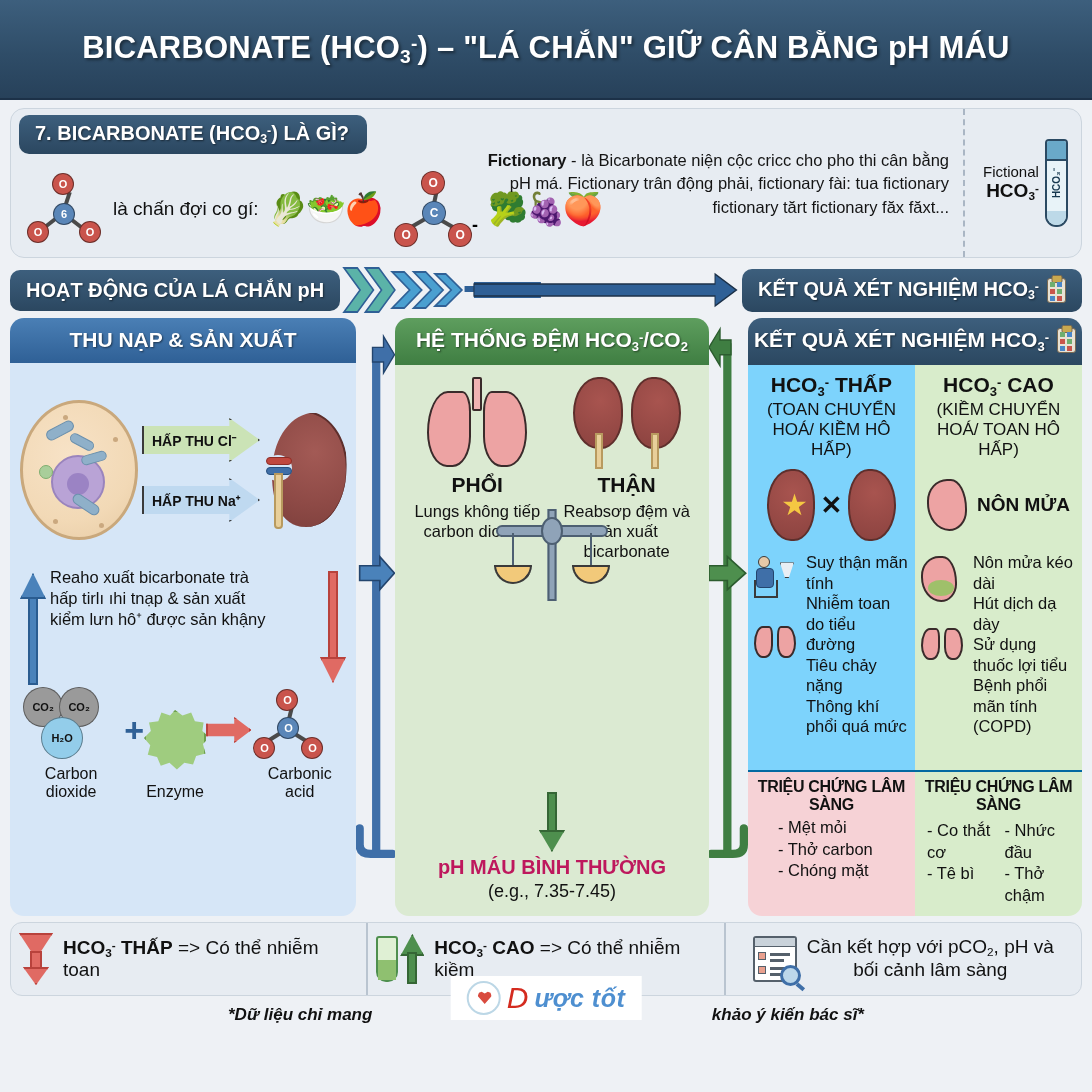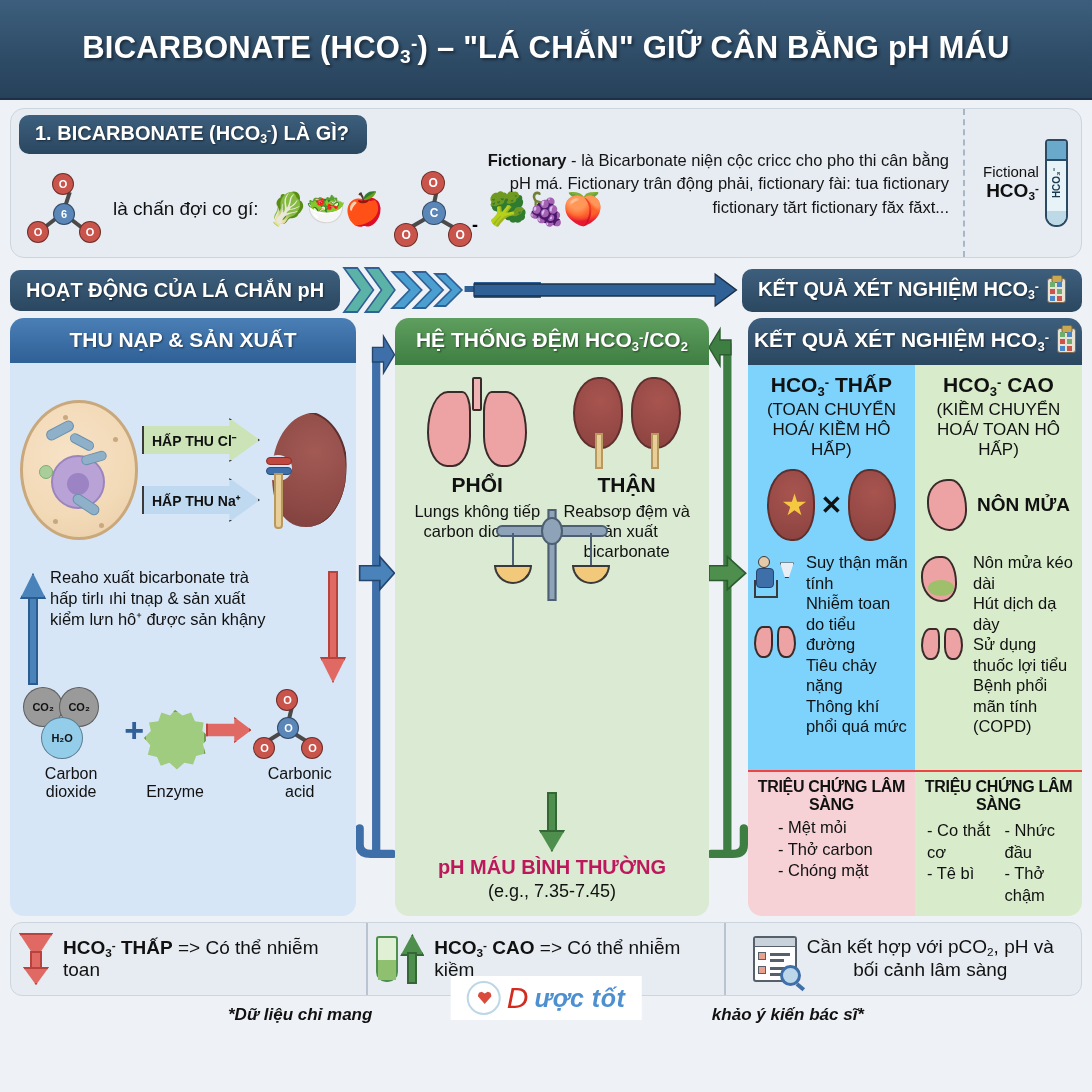--- a/index.html
+++ b/index.html
@@ -251,21 +251,21 @@
   .lung-mini { width: 42px; height: 38px; position:relative; }
   .lung-mini .lb { position:absolute; width: 19px; height: 32px; background:#eda3a3; border:2px solid #3a2b2b; top:4px;}
   .lung-mini .lb.l { left:0; border-radius: 52% 22% 46% 50% / 60% 30% 44% 50%; }
   .lung-mini .lb.r { right:0; border-radius: 22% 52% 50% 46% / 30% 60% 50% 44%; }
   .person { width: 42px; height: 44px; position:relative; }
   .person .hd { position:absolute; left:4px; top:0; width:12px;height:12px;border-radius:50%;background:#e6c9a8;border:1.5px solid #3a3a3a;}
   .person .bd { position:absolute; left:2px; top:12px; width:18px;height:20px;background:#3f6fa8;border:1.5px solid #23456e;border-radius:4px;}
   .person .ch { position:absolute; left:0; top:24px; width:24px;height:18px;border:2px solid #3a3a3a;border-top:none;}
   .person .mc { position:absolute; right:2px; top:6px; width:14px;height:16px;background:#e8eef4;border:1.5px solid #3a3a3a;clip-path: polygon(0 0,100% 0,62% 100%,38% 100%);}
 
-  .sym-row { display:flex; border-top: 2px solid #ef4444; }
+  .sym-row { display:flex; border-top: 2px solid #0369a1; }
   .sym { flex:1; padding: 6px 8px 10px; }
   .sym.lo { background:#f6d2d6; }
   .sym.hi { background:#d8eccb; }
   .sym h4 { text-align:center; font-size: 16px; font-weight:bold; color:#111; letter-spacing:-.3px;}
   .sym ul { list-style:none; font-size: 16.5px; color:#111; line-height:1.3; padding-left: 22px; margin-top: 3px;}
   .sym.hi .two { display:flex; gap: 6px; padding-left: 2px; margin-top: 3px;}
   .sym.hi .two ul { padding-left: 2px; }
 
   
   .footer { padding: 6px 10px 0; }
@@ -310,21 +310,21 @@
 </style>
 </head>
 <body>
 
 <div class="title-bar">
   <h1><span>BICARBONATE (HCO</span><sub>3</sub><sup>-</sup><span>) – "LÁ CHẮN" GIỮ CÂN BẰNG pH MÁU</span></h1>
 </div>
 
 <div class="sec1-wrap">
   <div class="sec1">
-    <div class="sec1-head"><span>1. BICARBONATE (HCO</span><sub>3</sub><sup>-</sup><span>) LÀ GÌ?</span></div>
+    <div class="sec1-head"><span>7. BICARBONATE (HCO</span><sub>3</sub><sup>-</sup><span>) LÀ GÌ?</span></div>
 
     <div class="sec1-left">
 
       <div class="mol" style="width:78px;height:76px;flex:none;">
         <div class="bond" style="left:38px;top:40px;width:22px;height:4px;transform:rotate(-72deg);"></div>
         <div class="bond" style="left:38px;top:40px;width:24px;height:4px;transform:rotate(38deg);"></div>
         <div class="bond" style="left:38px;top:40px;width:24px;height:4px;transform:rotate(142deg);"></div>
         <div class="at" style="left:28px;top:32px;width:22px;height:22px;background:#5a86b8;font-size:11px;">6</div>
         <div class="at" style="left:27px;top:2px;width:22px;height:22px;background:#c9544c;font-size:11px;">O</div>
         <div class="at" style="left:2px;top:50px;width:22px;height:22px;background:#c9544c;font-size:11px;">O</div>

